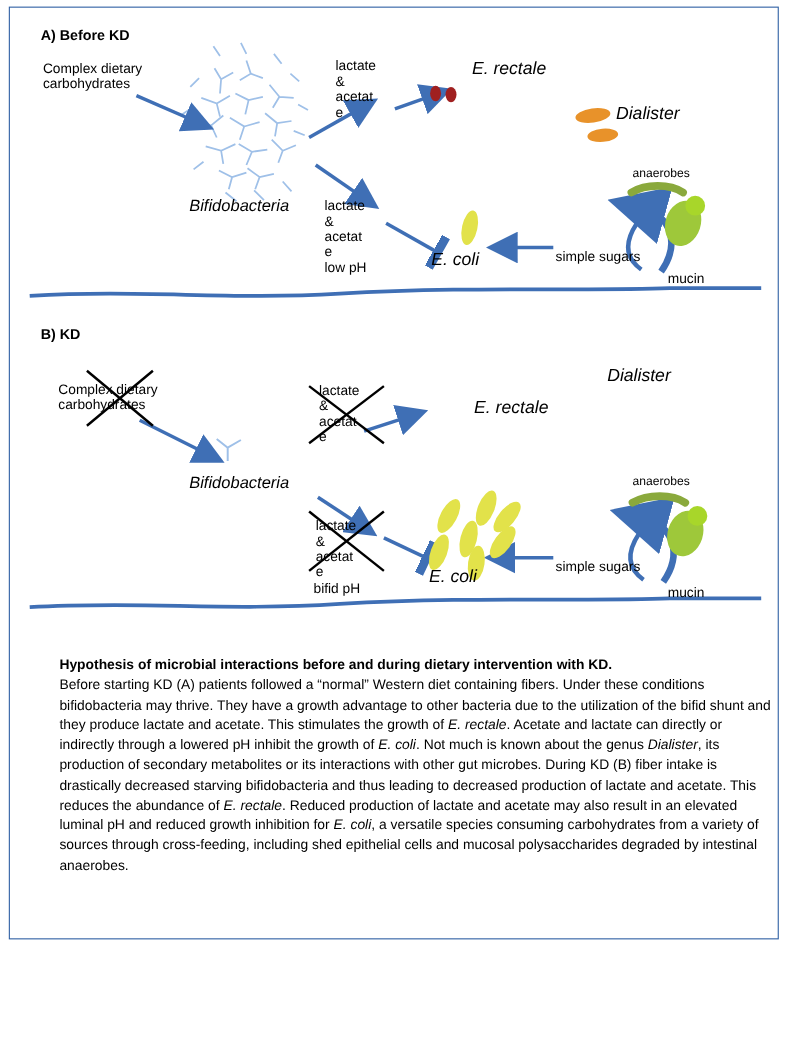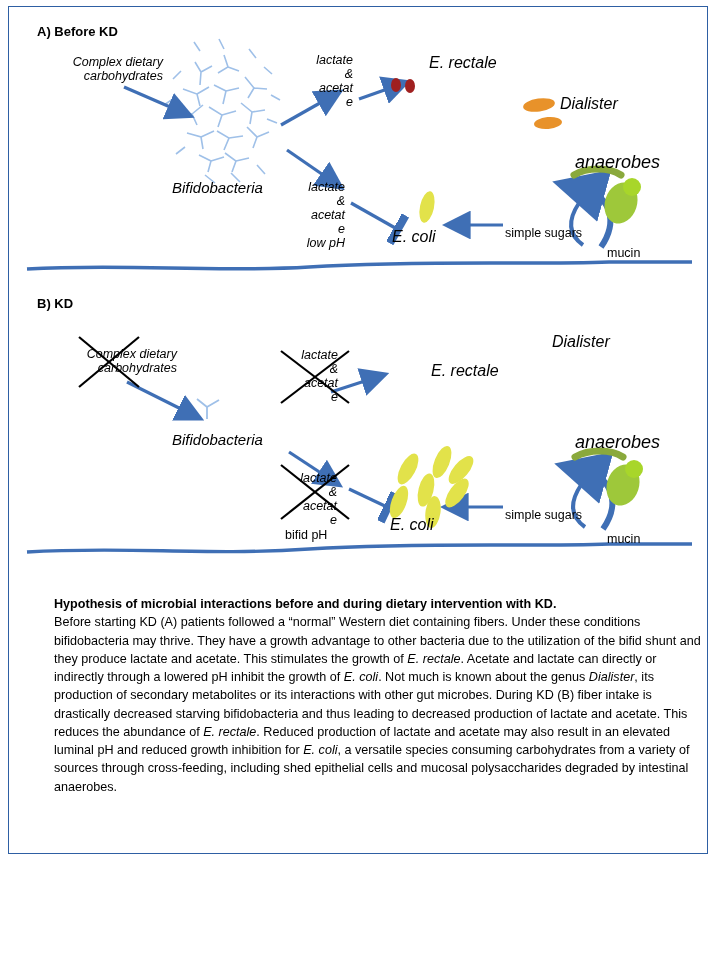--- a/index.html
+++ b/index.html
@@ -32,38 +32,36 @@
   
   .abs {
     position: absolute;
     white-space: pre;
     line-height: 1.12;
   }
   .lbl {
     font-size: 12.5px;
   }
   .lbl-c {
-    text-align: right;
-    font-style: italic;
+    text-align: left;
   }
   .panel-title {
     font-size: 13px;
     font-weight: bold;
   }
   .sp-name {
     font-style: italic;
     font-size: 15px;
   }
   .sp-name-lg {
     font-style: italic;
     font-size: 16px;
   }
   .plain-lg {
-    font-size: 18px;
-    font-style: italic;
+    font-size: 11px;
   }
 
   
   .layer {
     position: absolute;
     left: 0;
     top: 0;
     width: 700px;
     height: 848px;
     pointer-events: none;

